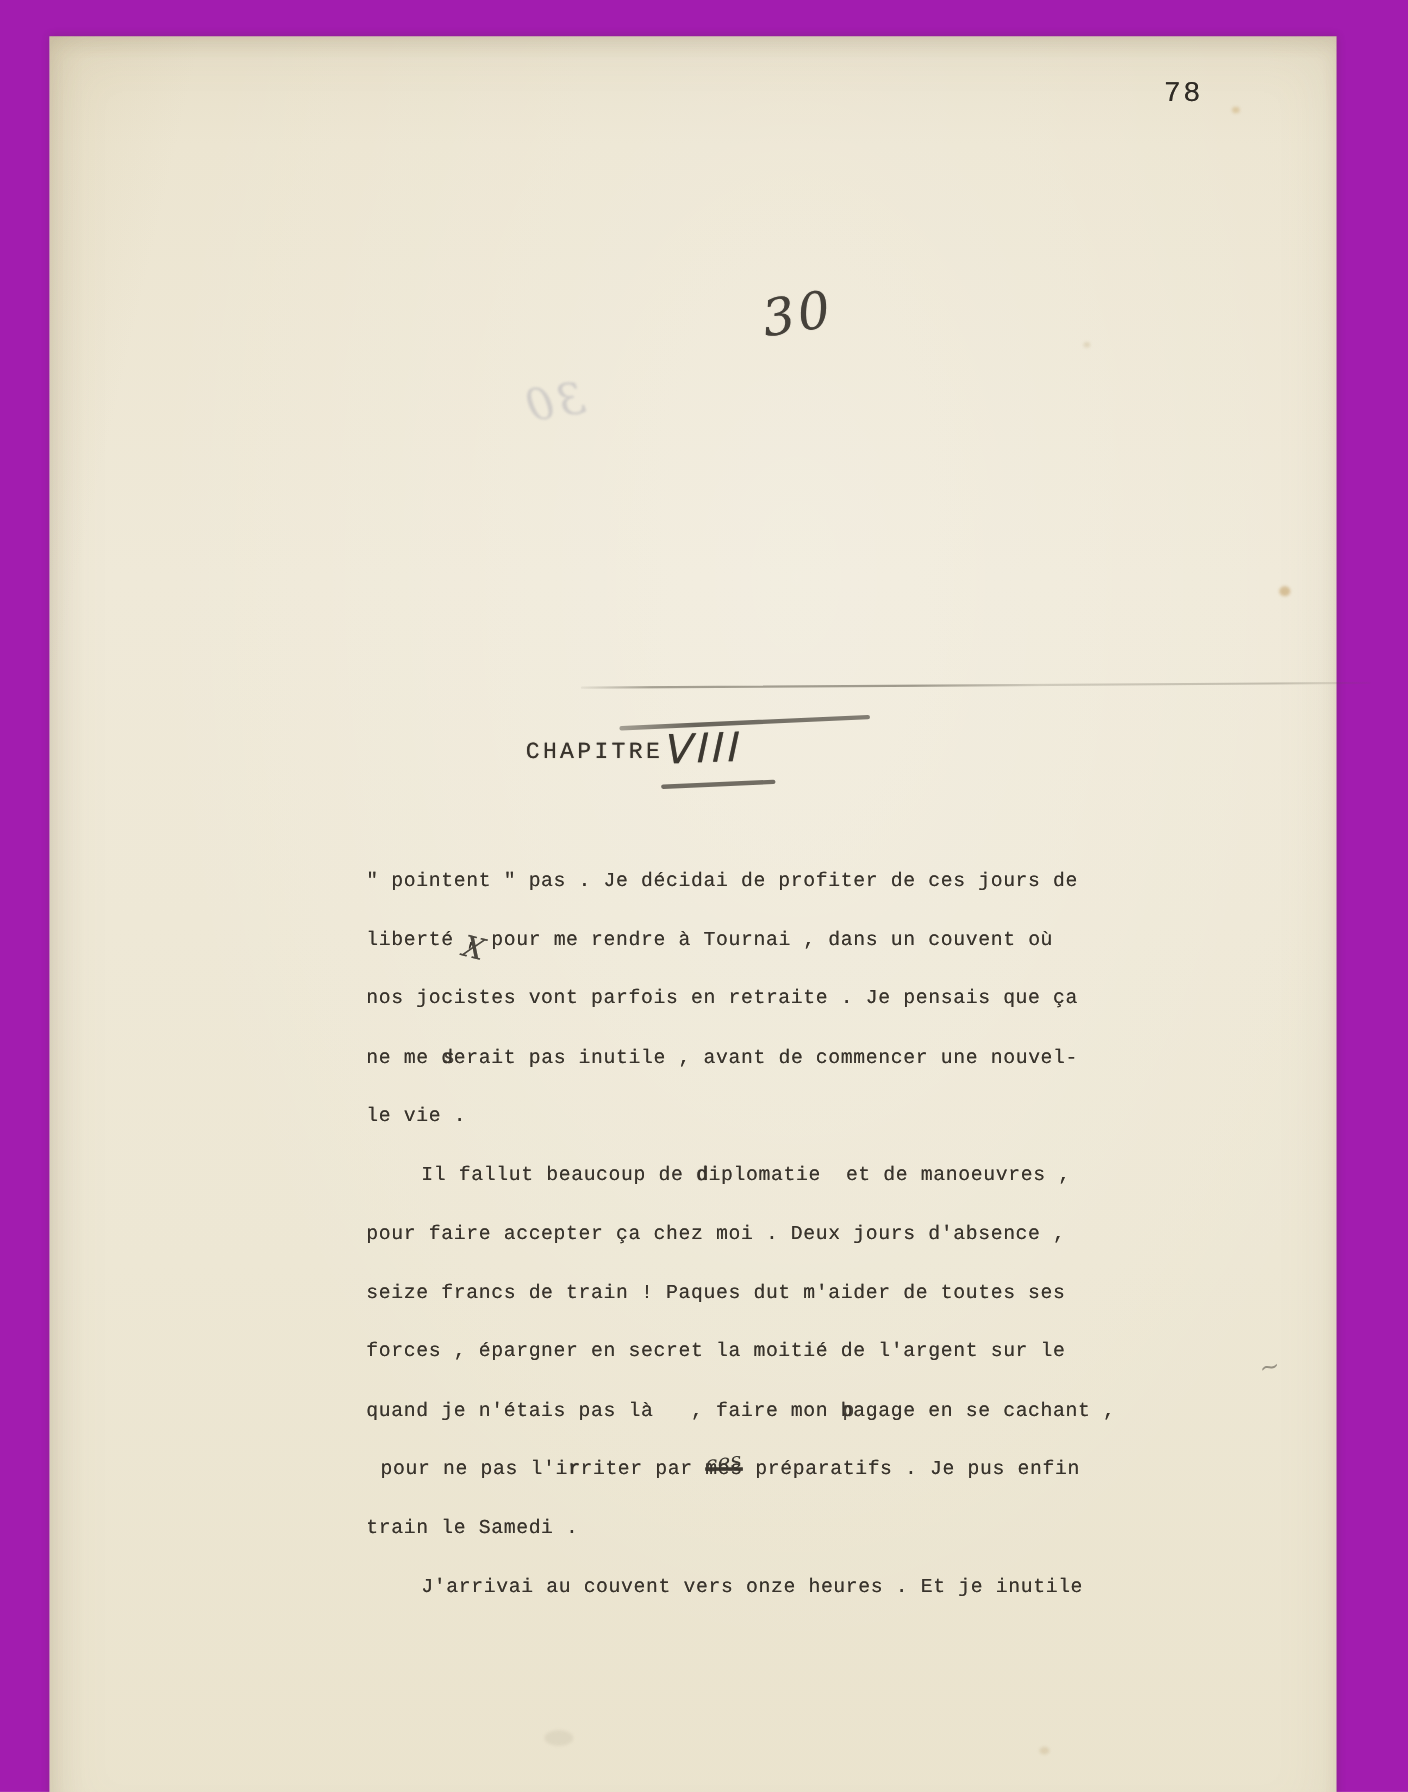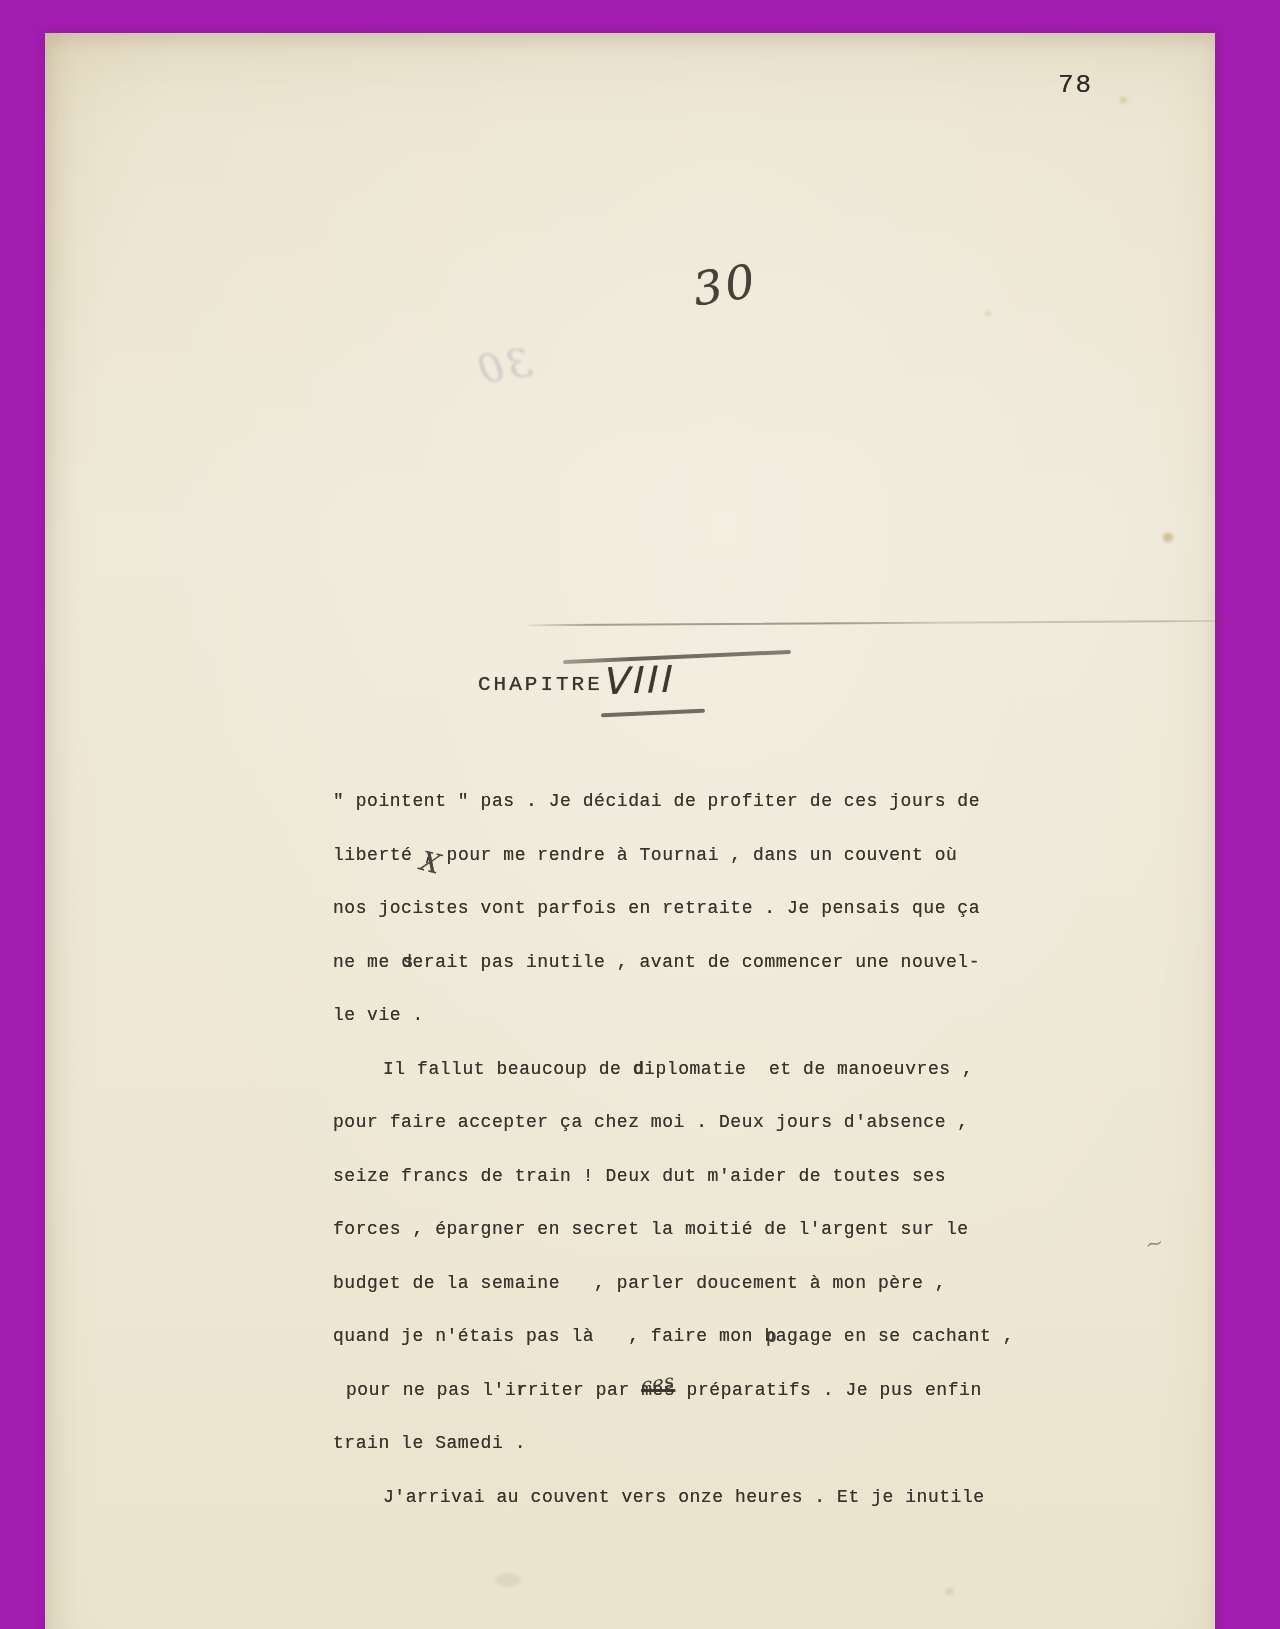--- a/index.html
+++ b/index.html
@@ -84,23 +84,22 @@
     <div class="chap-underline"></div>
 
     <div class="typed-body" id="typed-body">
         <div class="tline">" pointent " pas . Je décidai de profiter de ces jours de</div>
         <div class="tline">liberté <span class="xo">,<span class="xm">X</span></span> pour me rendre à Tournai , dans un couvent où</div>
         <div class="tline">nos jocistes vont parfois en retraite . Je pensais que ça</div>
         <div class="tline">ne me <span class="ot">d<span class="ov">s</span></span>erait pas inutile , avant de commencer une nouvel-</div>
         <div class="tline">le vie .</div>
         <div class="tline" style="padding-left: 50px;">Il fallut beaucoup de <span class="dk">d</span>iplomatie  et de manoeuvres ,</div>
         <div class="tline">pour faire accepter ça chez moi . Deux jours d'absence ,</div>
-        <div class="tline">seize francs de train ! Deux dut m'aider de toutes ses</div>
+        <div class="tline">seize francs de train ! Paques dut m'aider de toutes ses</div>
         <div class="tline">forces , épargner en secret la moitié de l'argent sur le</div>
-        <div class="tline">budget de la semaine   , parler doucement à mon père ,</div>
         <div class="tline">quand je n'étais pas là   , faire mon <span class="ot">b<span class="ov">p</span></span>agage en se cachant ,</div>
         <div class="tline" style="padding-left: 13px;">pour ne pas l'i<span class="dk">r</span>riter par <span class="st">mes<span class="above">ces</span></span> préparatifs . Je pus enfin</div>
         <div class="tline">train le Samedi .</div>
         <div class="tline" style="padding-left: 50px;">J'arrivai au couvent vers onze heures . Et je inutile</div>
       </div>
 
     <div class="margin-mark">~</div>
   </div>
 </div>
 

